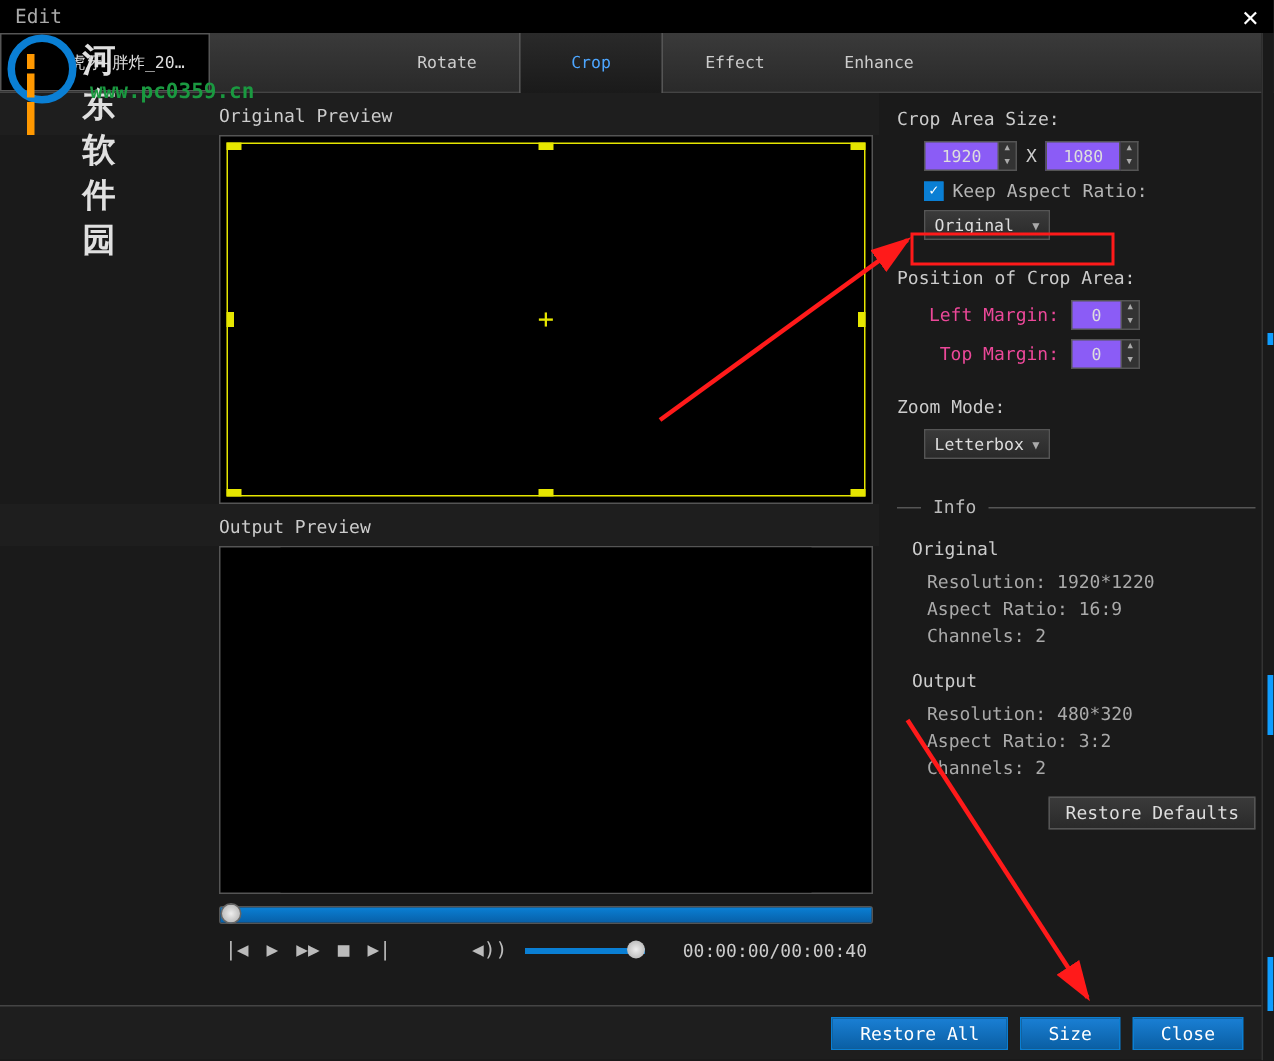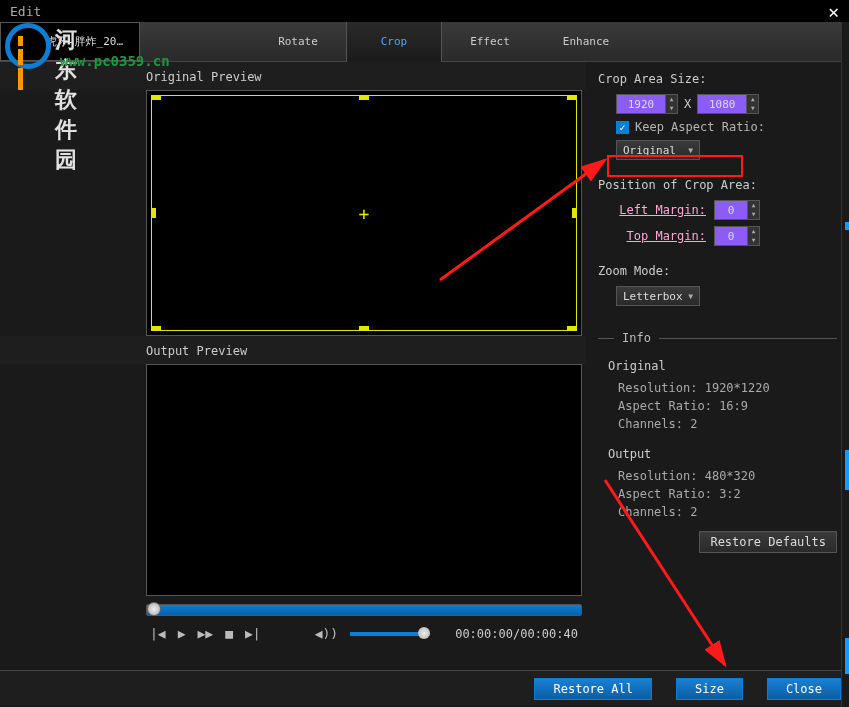--- a/index.html
+++ b/index.html
@@ -313,22 +313,21 @@
   align-items: center;
   padding: 0 6px;
   font-size: 11px;
   justify-content: space-between;
 }
 .dropdown .dd-arrow { font-size: 8px; color: #aaa; }
 .field-label {
   width: 90px;
   text-align: right;
   margin-right: 8px;
-  color: #f9a8d4;
-  text-decoration: underline;
+  color: #ec4899;
 }
 .info-section {
   border-top: 1px solid #555;
   padding-top: 6px;
   margin-top: 32px;
 }
 .info-title {
   position: relative;
   top: -14px;
   background: #1a1a1a;
@@ -358,22 +357,22 @@
 .restore-def {
   margin-top: 12px;
   text-align: right;
 }
 .footer {
   border-top: 1px solid #444;
   height: 36px;
   display: flex;
   justify-content: flex-end;
   align-items: center;
-  gap: 24px;
-  padding-right: 8px;
+  gap: 8px;
+  padding-right: 20px;
   background: #1e1e1e;
 }
 .footer .btn.blue { padding: 3px 18px; }
 </style>
 </head>
 <body>
 
 <div class="titlebar">
   <span>Edit</span>
   <span class="close">✕</span>

